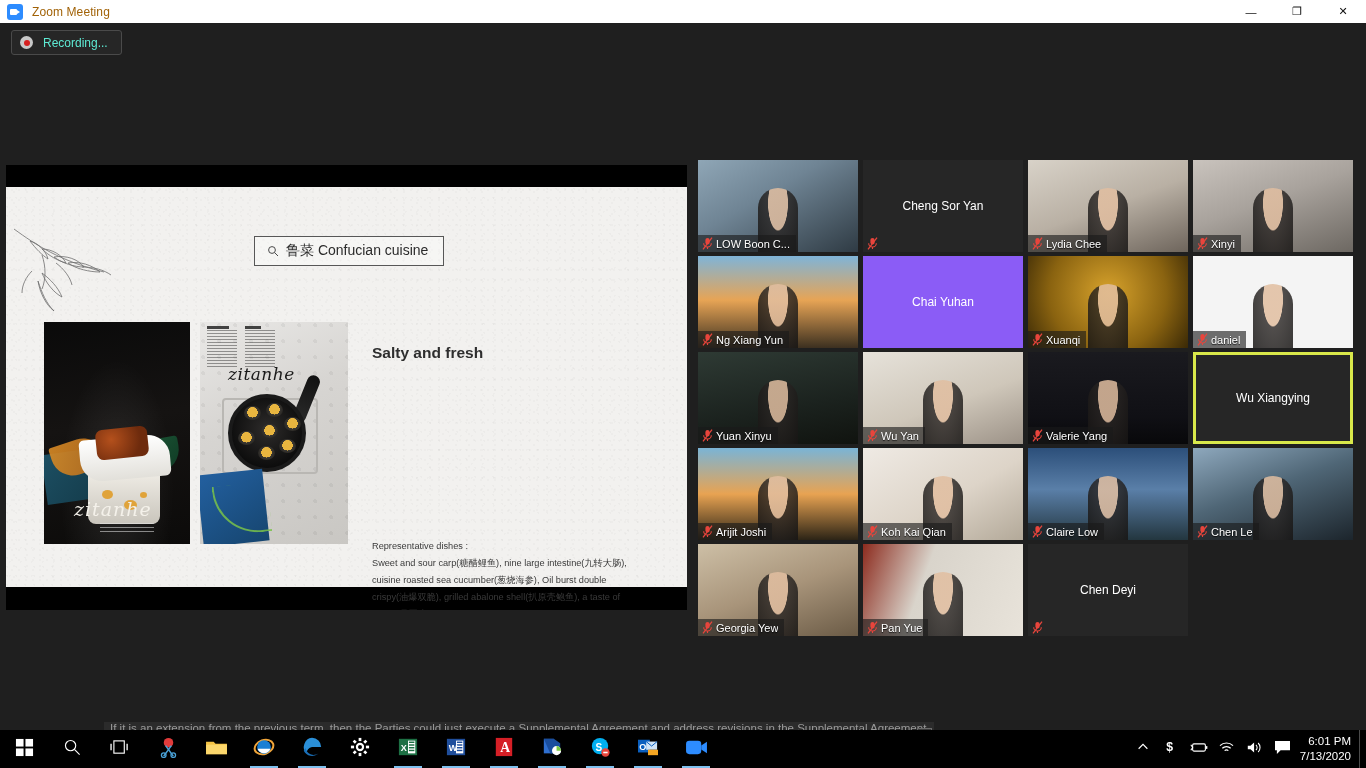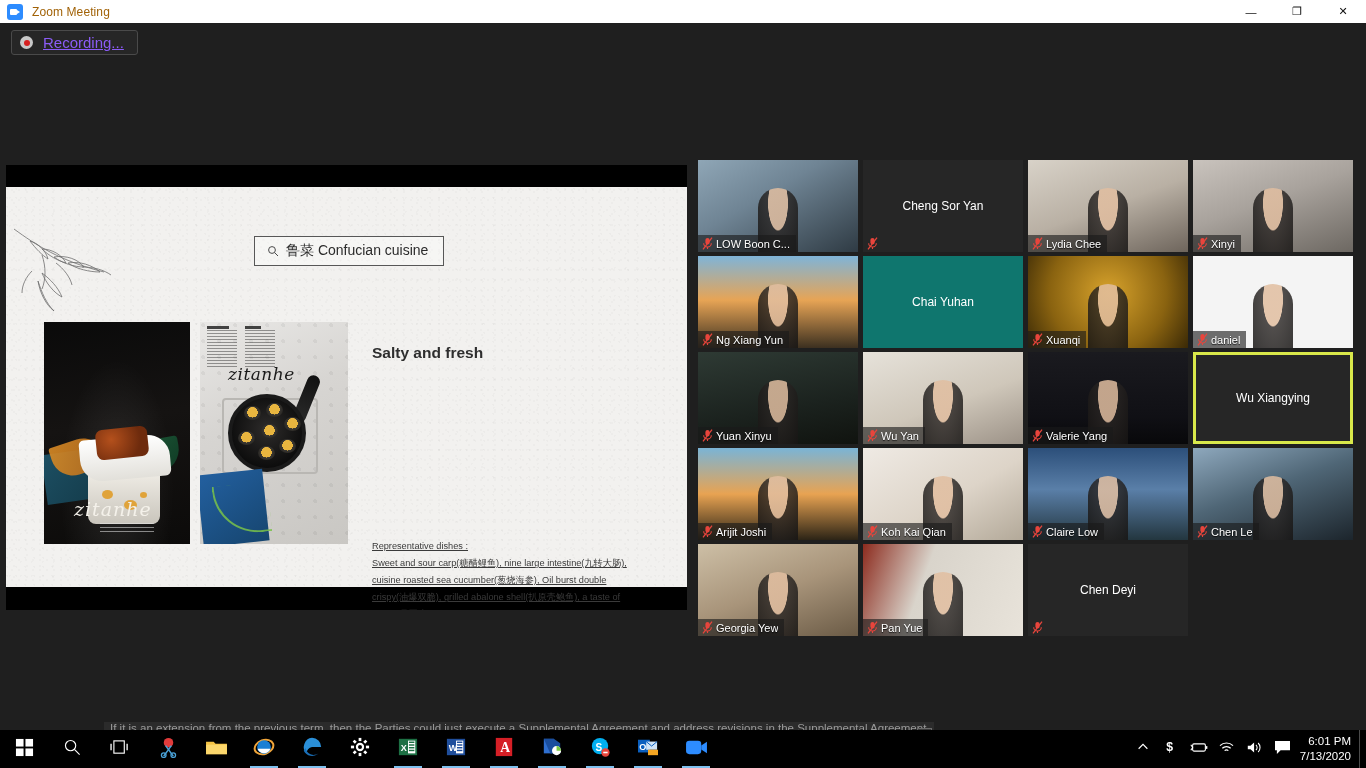--- a/index.html
+++ b/index.html
@@ -52,21 +52,21 @@
     display: flex; align-items: center; gap: 10px;
   }
   #rec-dot {
     width: 13px; height: 13px; border-radius: 50%;
     background: #c9c9c9;
     display: flex; align-items: center; justify-content: center;
   }
   #rec-dot::after {
     content: ""; width: 6px; height: 6px; border-radius: 50%; background: #d62020;
   }
-  #rec-label { font-size: 15px; color: #8b5cf6; text-decoration: underline; }
+  #rec-label { font-size: 12px; color: #5eead4; }
 
   
   #share {
     position: absolute; left: 6px; top: 142px;
     width: 681px; height: 445px;
     background: #000;
     overflow: hidden;
   }
   #slide {
     position: absolute; left: 0; top: 22px; width: 681px; height: 400px;
@@ -200,21 +200,21 @@
 
   
   #slide-title {
     position: absolute; left: 366px; top: 157px;
     font-size: 15.5px; font-weight: bold; color: #2e2e2e;
   }
   #slide-sub {
     position: absolute; left: 366px; top: 351px;
     width: 300px; font-size: 9.2px; line-height: 17.1px; color: #3a3a3a;
   }
-  #slide-sub .row { white-space: nowrap; text-decoration: underline; }
+  #slide-sub .row { white-space: nowrap; }
 
   
   #grid {
     position: absolute; left: 698px; top: 137px;
     display: grid;
     grid-template-columns: repeat(4, 160px);
     grid-template-rows: repeat(5, 92px);
     gap: 4px 5px;
   }
   .tile {
@@ -448,21 +448,21 @@
         <div class="nameplate">
           <svg class="mic" viewBox="0 0 11 13">
             <rect x="3.4" y="1" width="4.2" height="6.6" rx="2.1" fill="#e8453c"></rect>
             <path d="M1.7 6.2 a3.8 3.8 0 0 0 7.6 0" fill="none" stroke="#e8453c" stroke-width="1.1"></path>
             <line x1="5.5" y1="10" x2="5.5" y2="12" stroke="#e8453c" stroke-width="1.1"></line>
             <line x1="1" y1="12.3" x2="10" y2="0.7" stroke="#e8453c" stroke-width="1.3"></line>
           </svg>
           <span class="pname">Ng Xiang Yun</span>
         </div>
       </div>
-      <div class="tile novideo" style="background: #0f766e;">
+      <div class="tile novideo" style="background: #8b5cf6;">
         <div class="centername">Chai Yuhan</div>
         <div class="nameplate"></div>
       </div>
       <div class="tile">
         <div class="vid" style="background: radial-gradient(circle at 50% 40%, rgb(216, 163, 44) 0%, rgb(138, 99, 16) 60%, rgb(58, 41, 6) 100%);"></div>
         <div style="position: absolute; left: 50%; top: 30%; transform: translateX(-50%); width: 40px; height: 70px; border-radius: 20px 20px 0px 0px; background: radial-gradient(at 50% 22%, rgba(225, 190, 160, 0.85) 0px, rgba(225, 190, 160, 0.85) 34%, rgba(40, 36, 34, 0.8) 36%, rgba(22, 20, 19, 0.85) 100%);"></div>
         <div class="nameplate">
           <svg class="mic" viewBox="0 0 11 13">
             <rect x="3.4" y="1" width="4.2" height="6.6" rx="2.1" fill="#e8453c"></rect>
             <path d="M1.7 6.2 a3.8 3.8 0 0 0 7.6 0" fill="none" stroke="#e8453c" stroke-width="1.1"></path>

